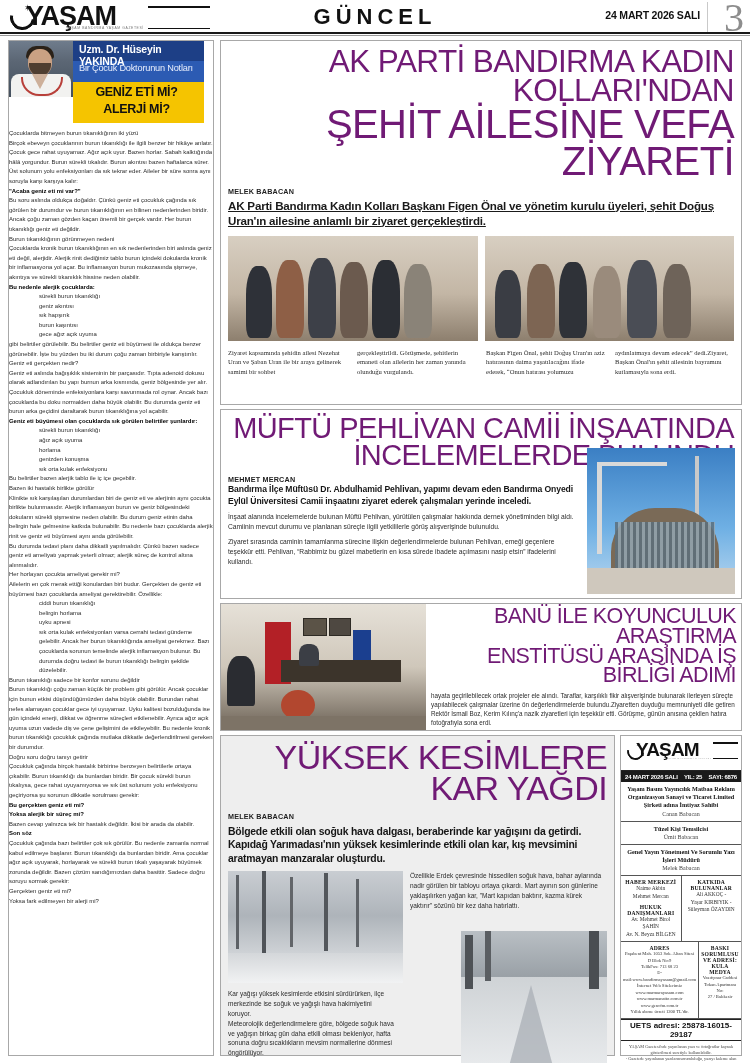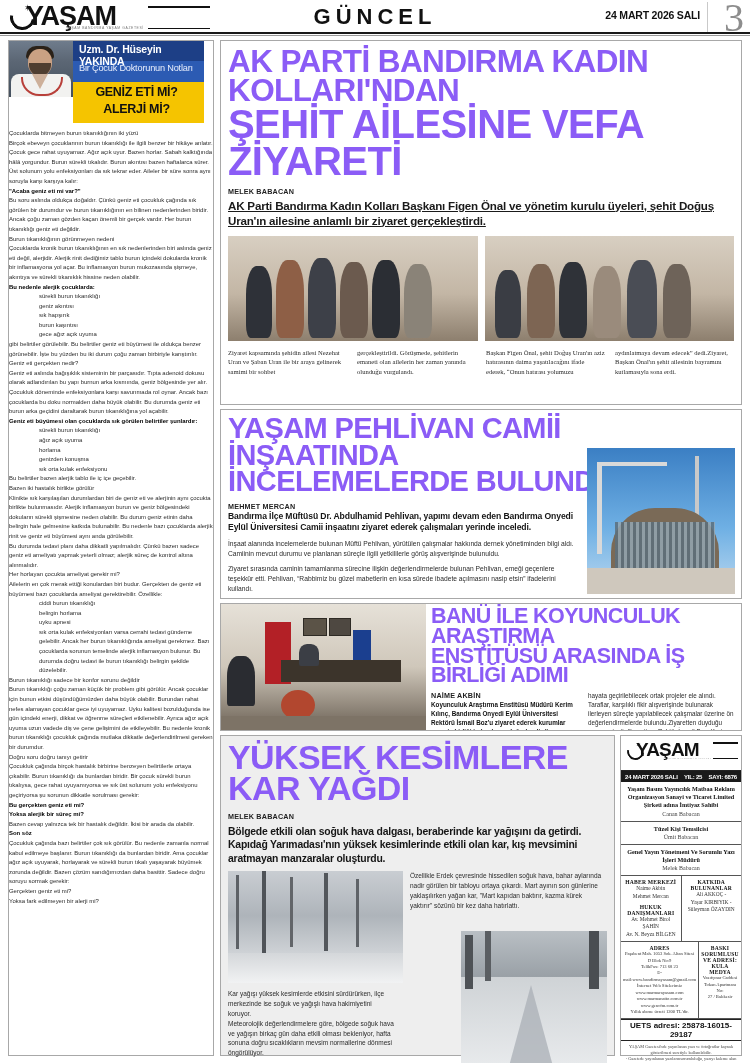--- a/index.html
+++ b/index.html
@@ -107,23 +107,24 @@
     font-size:12.5px;font-weight:900;line-height:17px;letter-spacing:-0.3px;
   }
   .doc-body{margin-top:6px;font-size:5.95px;line-height:9.6px;color:#2b2b2b;text-align:left;}
   .doc-body p{margin:0 0 0 0;}
   .doc-body p.b{font-weight:700;color:#000;}
   .doc-body p.ind{padding-left:30px;}
 
   
   .art1{left:220px;top:40px;width:522px;height:365px;padding:6px 7px;}
   .hl{
-    font-weight:700;color:#8b5cf6;letter-spacing:-0.6px;line-height:0.92;
+    font-weight:400;color:#701a75;letter-spacing:-0.6px;line-height:0.92;
     font-family:"Liberation Sans",sans-serif;
     transform:scaleX(1.0);
+    text-align:right;
   }
   .hl1a{font-size:31.5px;}
   .hl1b{font-size:40px;margin-top:1px;}
   .byline{font-size:7.2px;font-weight:700;letter-spacing:.2px;color:#222;margin-top:7px;}
   .lede{font-size:11.6px;font-weight:700;line-height:15px;color:#1a1a1a;margin-top:2px;letter-spacing:-0.2px;text-decoration:underline;}
 
   .photorow{display:flex;gap:7px;margin-top:8px;}
   .ph{height:105px;flex:1;position:relative;overflow:hidden;background:#ddd;}
   .cols4{display:flex;gap:10px;margin-top:7px;}
   .cols4 .c{flex:1;font-size:6.6px;line-height:9.6px;color:#2a2a2a;font-family:"Liberation Serif",serif;}
@@ -313,21 +314,21 @@
     </div>
     <div class="cols4">
       <div class="c">Ziyaret kapsamında şehidin ailesi Nezehat Uran ve Şaban Uran ile bir araya gelinerek samimi bir sohbet</div>
       <div class="c">gerçekleştirildi. Görüşmede, şehitlerin emaneti olan ailelerin her zaman yanında olunduğu vurgulandı.</div>
       <div class="c">Başkan Figen Önal, şehit Doğuş Uran'ın aziz hatırasının daima yaşatılacağını ifade ederek, “Onun hatırası yolumuzu</div>
       <div class="c">aydınlatmaya devam edecek” dedi.Ziyaret, Başkan Önal'ın şehit ailesinin bayramını kutlamasıyla sona erdi.</div>
     </div>
   </div>
 
   <div class="box art2">
-    <div class="hl hl2">YAŞAM PEHLİVAN CAMİİ İNŞAATINDA</div>
+    <div class="hl hl2">MÜFTÜ PEHLİVAN CAMİİ İNŞAATINDA</div>
     <div class="hl hl2">İNCELEMELERDE BULUNDU</div>
     <div class="art2-imgwrap">
       <span class="sky"></span>
       <span style="position:absolute;left:10px;top:14px;width:5px;height:92px;background:#d9d9d9;"></span>
       <span style="position:absolute;left:10px;top:14px;width:70px;height:4px;background:#d9d9d9;"></span>
       <span style="position:absolute;left:108px;top:8px;width:4px;height:60px;background:#c9c9c9;"></span>
       <span style="position:absolute;left:24px;top:60px;width:108px;height:70px;background:#7a6a57;border-radius:44px 44px 0 0;"></span>
       <span style="position:absolute;left:28px;top:74px;width:100px;height:56px;background:repeating-linear-gradient(90deg,#5c6f7c 0 3px,#93a6b2 3px 6px);opacity:.85;"></span>
       <span style="position:absolute;left:0;bottom:0;width:100%;height:26px;background:#cfc8bd;"></span>
     </div>
@@ -349,25 +350,20 @@
       <span style="position:absolute;left:60px;top:56px;width:120px;height:22px;background:#3c342b;"></span>
       <span style="position:absolute;left:78px;top:40px;width:20px;height:22px;background:#3b3e45;border-radius:40% 40% 10% 10%;"></span>
       <span style="position:absolute;left:6px;top:52px;width:28px;height:50px;background:#2a2c31;border-radius:40% 40% 8% 8%;"></span>
       <span style="position:absolute;left:60px;top:86px;width:34px;height:30px;background:#b2472f;border-radius:50%;"></span>
       <span style="position:absolute;left:0;bottom:0;width:100%;height:14px;background:#7d7366;"></span>
     </div>
     <div class="art3-right">
       <div class="hl hl3">BANÜ İLE KOYUNCULUK ARAŞTIRMA</div>
       <div class="hl hl3">ENSTİTÜSÜ ARASINDA İŞ BİRLİĞİ ADIMI</div>
       <div class="art3-cols">
-        <div class="c">
-          <div class="byline" style="margin-top:0">NAİME AKBİN</div>
-          <div style="font-weight:700;color:#111;">Koyunculuk Araştırma Enstitüsü Müdürü Kerim Kılınç, Bandırma Onyedi Eylül Üniversitesi Rektörü İsmail Boz'u ziyaret ederek kurumlar arası iş birliği imkanlarını değerlendirdi.</div>
-
-        </div>
         <div class="c">
           <div>hayata geçirilebilecek ortak projeler ele alındı. Taraflar, karşılıklı fikir alışverişinde bulunarak ilerleyen süreçte yapılabilecek çalışmalar üzerine ön değerlendirmelerde bulundu.Ziyaretten duyduğu memnuniyeti dile getiren Rektör İsmail Boz, Kerim Kılınç'a nazik ziyaretleri için teşekkür etti. Görüşme, günün anısına çekilen hatıra fotoğrafıyla sona erdi.</div>
         </div>
       </div>
     </div>
   </div>
 
   <div class="box art4">
     <div class="hl hl4b">YÜKSEK KESİMLERE KAR YAĞDI</div>
     <div class="byline">MELEK BABACAN</div>

